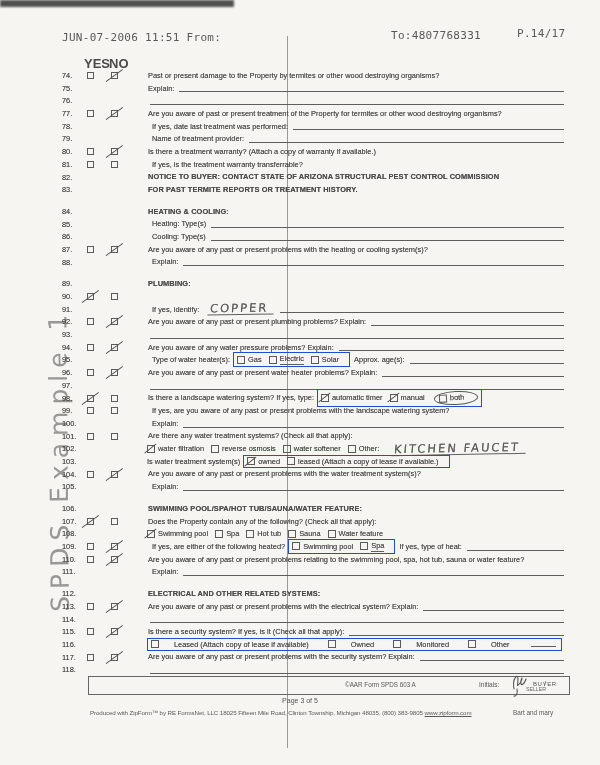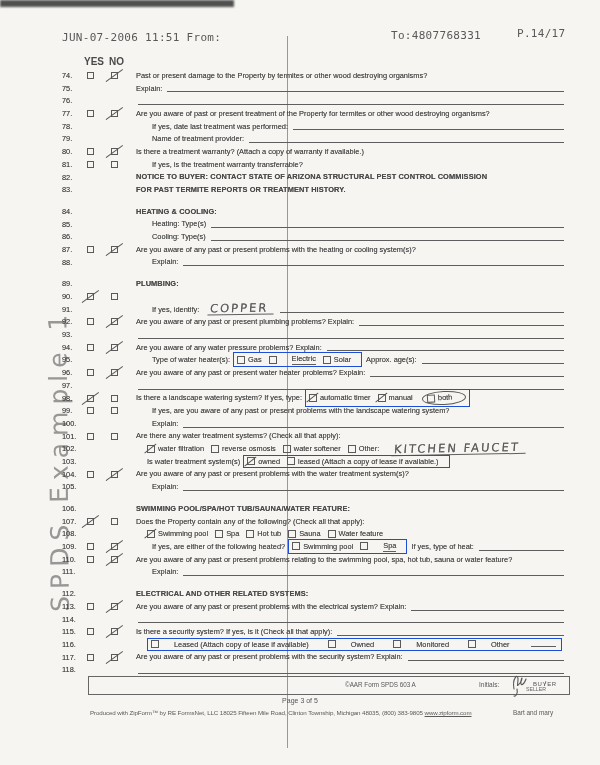--- a/index.html
+++ b/index.html
@@ -15,40 +15,40 @@
   #fax-left{left:62px;top:31px;}
   #fax-to{left:391px;top:29px;}
   #fax-pagenum{left:517px;top:27px;}
   
   #margin-note{
     position:absolute;left:46px;top:612px;transform:rotate(-90.5deg);transform-origin:0 0;
     white-space:nowrap;font-family:"DejaVu Sans",sans-serif;font-size:25px;color:#8d8d8d;
     letter-spacing:7px;opacity:.9;
   }
   
-  .colhead{position:absolute;top:56px;font-size:10px;font-weight:bold;color:#4a4a4a;}
+  .colhead{position:absolute;top:56px;font-size:13px;font-weight:bold;color:#4a4a4a;}
   #yes-head{left:84px;} #no-head{left:109px;}
   
   #form-rows{position:absolute;left:0;top:69px;right:0;text-shadow:0 0 .3px rgba(74,74,74,.7);}
   .row{position:relative;height:12.7px;font-size:7.4px;white-space:nowrap;}
   .row.gap{margin-top:9px;}
   .num{position:absolute;left:62px;top:2px;width:22px;}
   .cbcol{position:absolute;top:3px;width:7px;height:7px;border:1px solid #5a5a5a;box-sizing:border-box;}
   .cbcol.yes{left:87px;} .cbcol.no{left:111px;}
   .sl{position:absolute;width:21px;height:1.4px;background:#555;transform:rotate(-36deg);left:-8px;top:2px;border-radius:1px;}
-  .content{position:absolute;left:136px;right:34px;top:0;height:100%;display:flex;align-items:center;}
+  .content{position:absolute;left:148px;right:34px;top:0;height:100%;display:flex;align-items:center;}
   .row.i1 .content{left:152px;}
   .row.i2 .content{left:147px;}
   .t{margin-right:3px;flex:none;}
   .bld{font-weight:bold;letter-spacing:.1px;margin-right:3px;flex:none;}
   .fill{flex:1 1 auto;min-width:8px;height:1px;border-bottom:1px solid #5e5e5e;align-self:flex-end;margin:0 2px 2px 2px;}
   .cbi{display:inline-block;width:6px;height:6px;border:1px solid #5a5a5a;position:relative;margin-right:3px;flex:none;box-sizing:content-box;}
   .sl2{position:absolute;width:15px;height:1.3px;background:#555;transform:rotate(-38deg);left:-5px;top:2.5px;border-radius:1px;}
   .cblab{margin-right:7px;flex:none;}
-  .cblab.u{border-bottom:1px solid #606060;padding-bottom:1px;margin-left:12px;}
+  .cblab.u{border-bottom:1px solid #606060;padding-bottom:1px;}
   .box{display:flex;align-items:center;border:1px solid #1d4ed8;padding:1px 3px;margin-right:4px;flex:none;}
   .box.grow{flex:1 1 auto;gap:12px;}
   .circ{display:flex;align-items:center;border:1.3px solid #585858;border-radius:50%;padding:1px 6px 2px 4px;margin-left:2px;transform:rotate(-3deg);flex:none;}
   .hw{font-family:"DejaVu Sans",sans-serif;font-size:11.5px;color:#5d5d5d;letter-spacing:2px;
       transform:skewX(-6deg) rotate(-1deg);margin:0 4px 0 6px;border-bottom:1px solid #5f5f5f;
       line-height:10px;padding:0 6px 1px 2px;flex:none;}
   
   #footer-box{position:absolute;left:88px;top:676px;width:480px;height:17px;border:1px solid #666;}
   #form-code{position:absolute;left:256px;top:4px;font-size:6.3px;color:#555;}
   #initials-label{position:absolute;left:390px;top:4px;font-size:6.5px;color:#555;}

